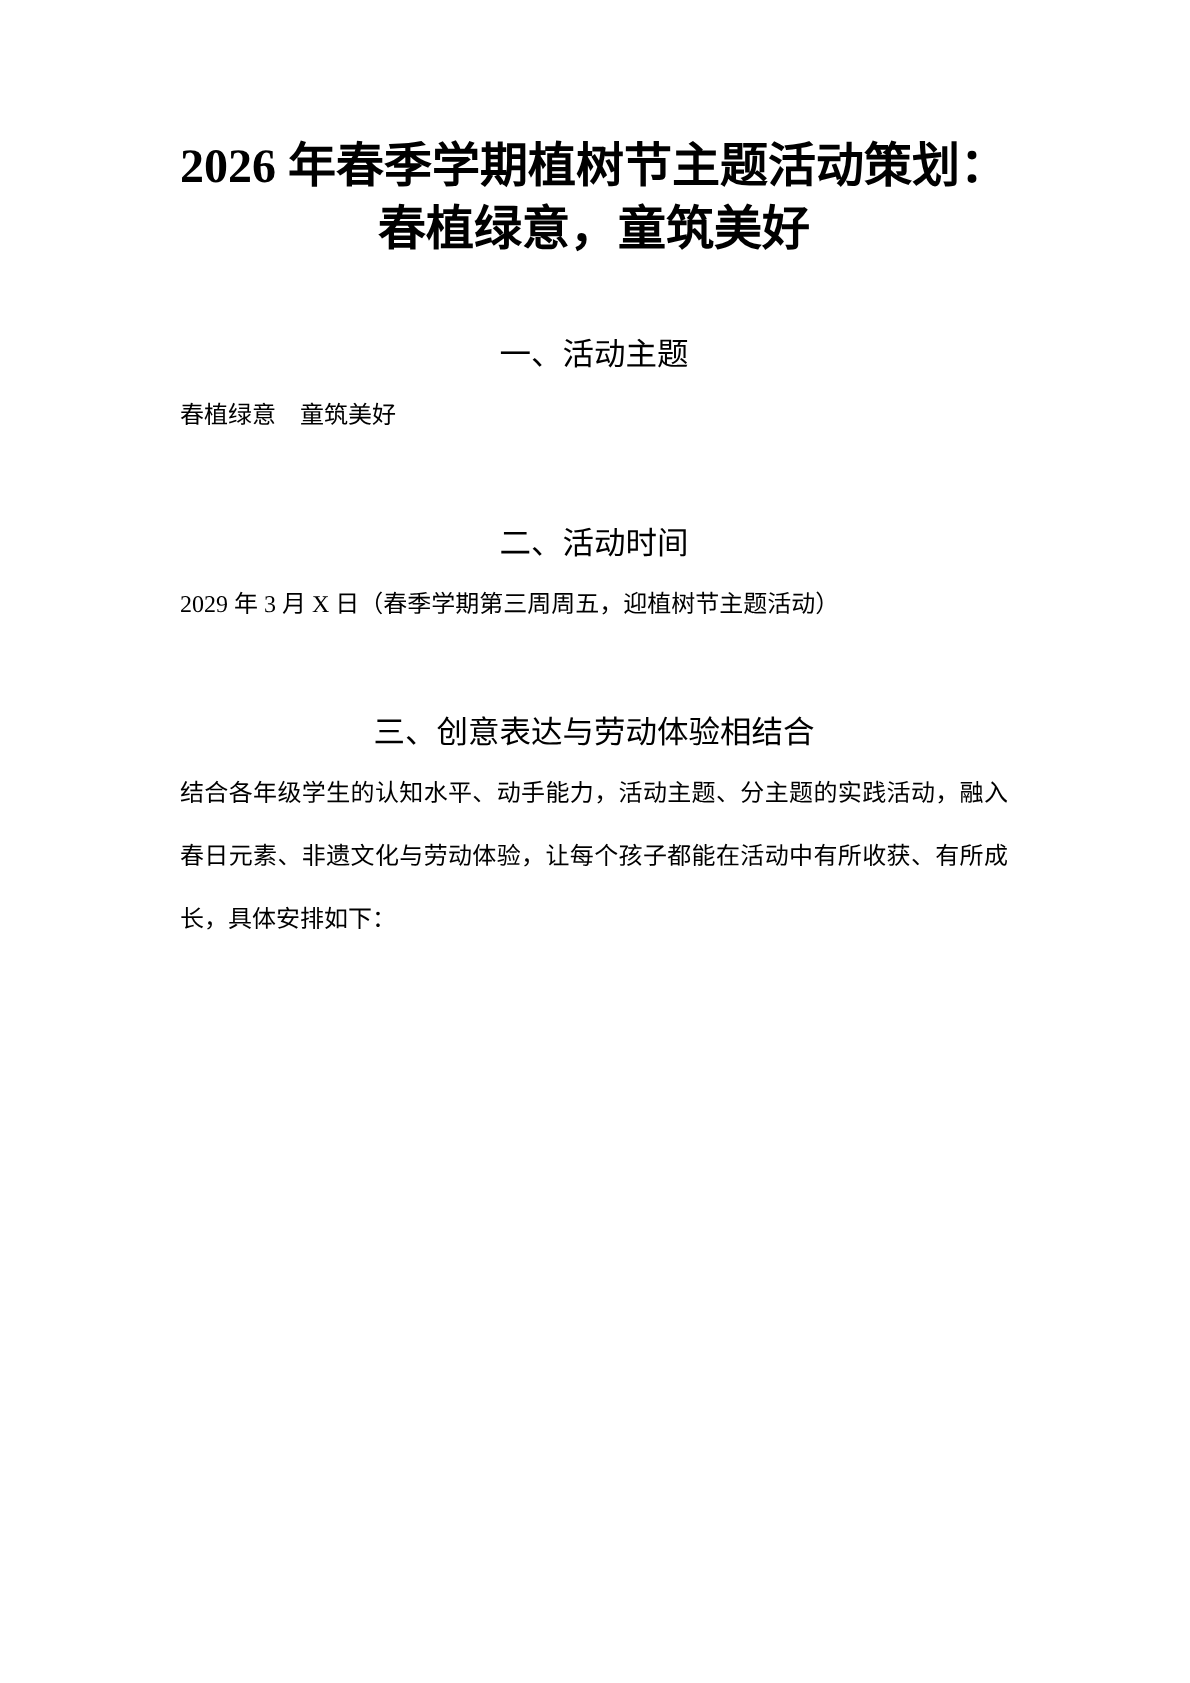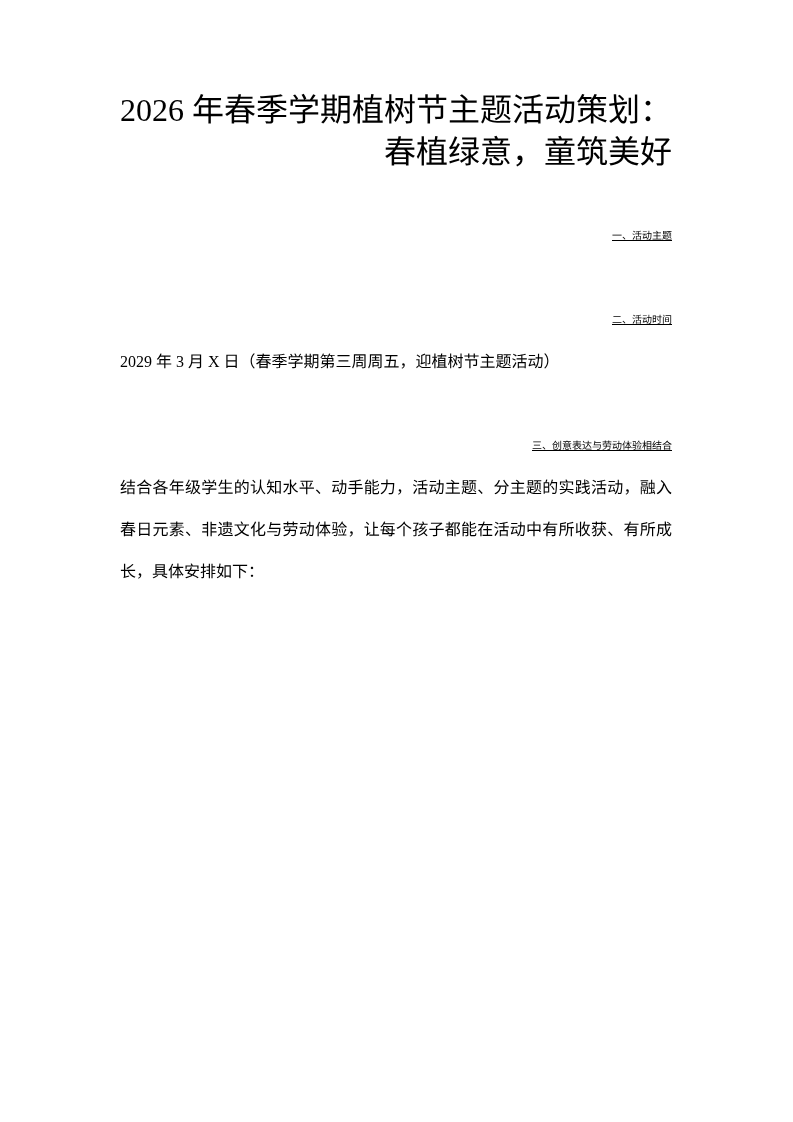--- a/index.html
+++ b/index.html
@@ -19,53 +19,53 @@
   }
   .doc-text {
     font-family: "Liberation Serif", "DejaVu Serif", serif;
     font-size: 16px;
     line-height: 42px;
     color: #000000;
     text-align: justify;
   }
   .doc-title {
     margin: 0 0 42px 0;
-    font-weight: normal;
-    text-align: right;
+    font-weight: bold;
+    text-align: center;
   }
   .doc-paragraph {
     margin: 0 0 42px 0;
   }
   .doc-section {
     margin: 0 0 42px 0;
   }
   .doc-section:last-child {
     margin-bottom: 0;
   }
   .doc-heading {
     margin: 0;
     font-weight: normal;
-    font-size: 10px;
-    text-align: right;
-    text-decoration: underline;
+    font-size: 21px;
+    text-align: center;
   }
   .doc-body {
     margin: 0;
   }
 </style>
 </head>
 <body>
 
 <div class="page doc-text">
 
   <h1 class="doc-title">2026 年春季学期植树节主题活动策划：春植绿意，童筑美好</h1>
 
 
   <div class="doc-section">
     <h2 class="doc-heading">一、活动主题</h2>
+    <p class="doc-body">春植绿意　童筑美好</p>
   </div>
 
   <div class="doc-section">
     <h2 class="doc-heading">二、活动时间</h2>
     <p class="doc-body">2029 年 3 月 X 日（春季学期第三周周五，迎植树节主题活动）</p>
   </div>
 
   <div class="doc-section">
     <h2 class="doc-heading">三、创意表达与劳动体验相结合</h2>
     <p class="doc-body">结合各年级学生的认知水平、动手能力，活动主题、分主题的实践活动，融入春日元素、非遗文化与劳动体验，让每个孩子都能在活动中有所收获、有所成长，具体安排如下：</p>

